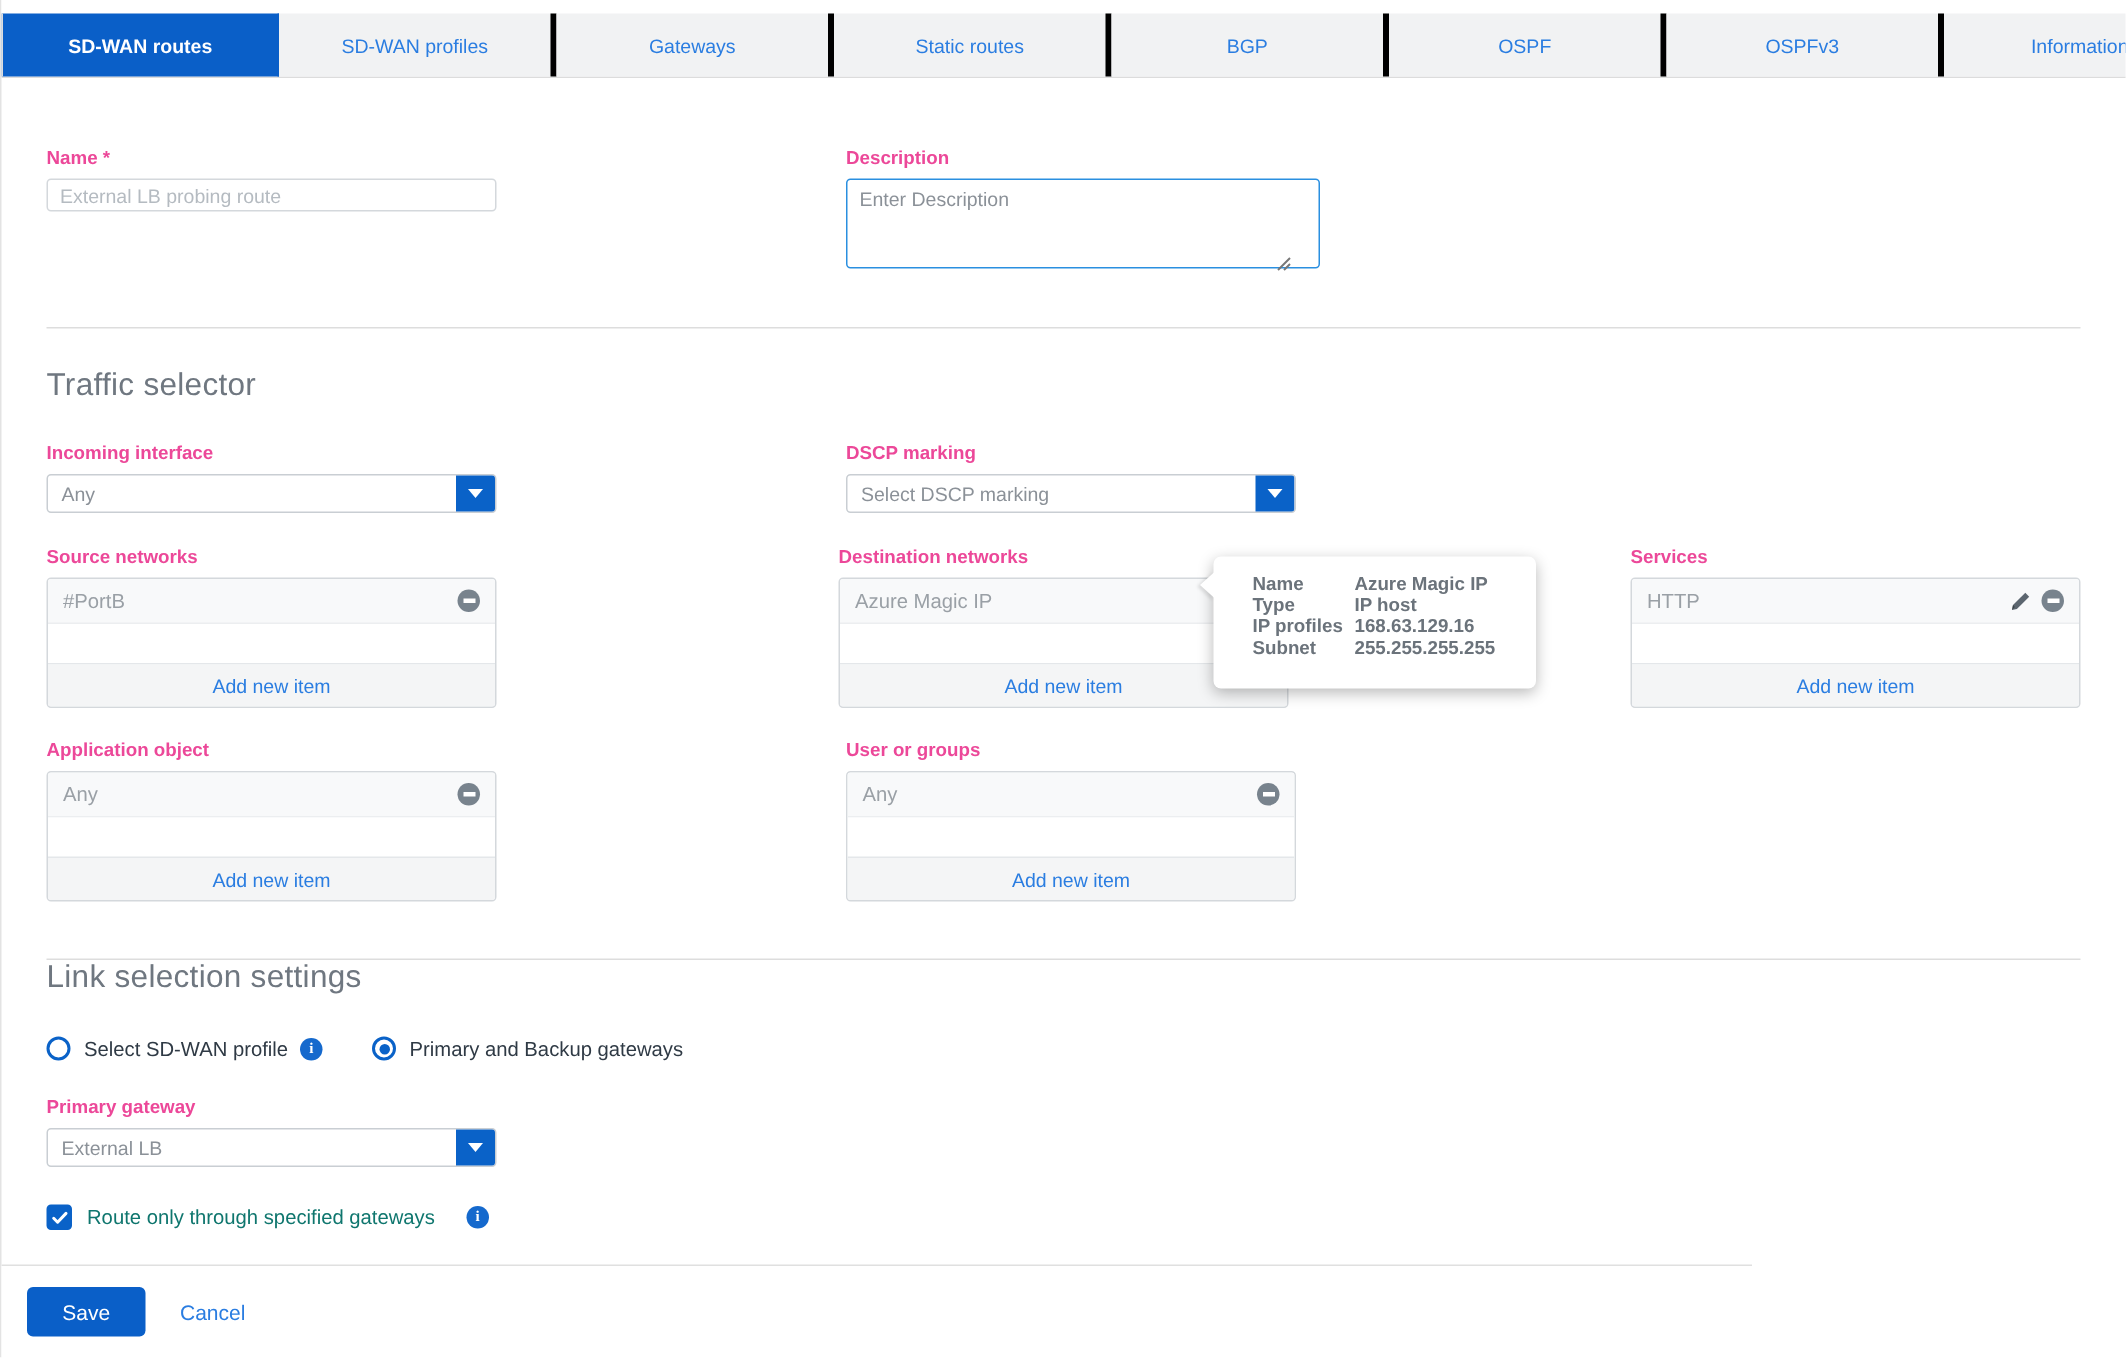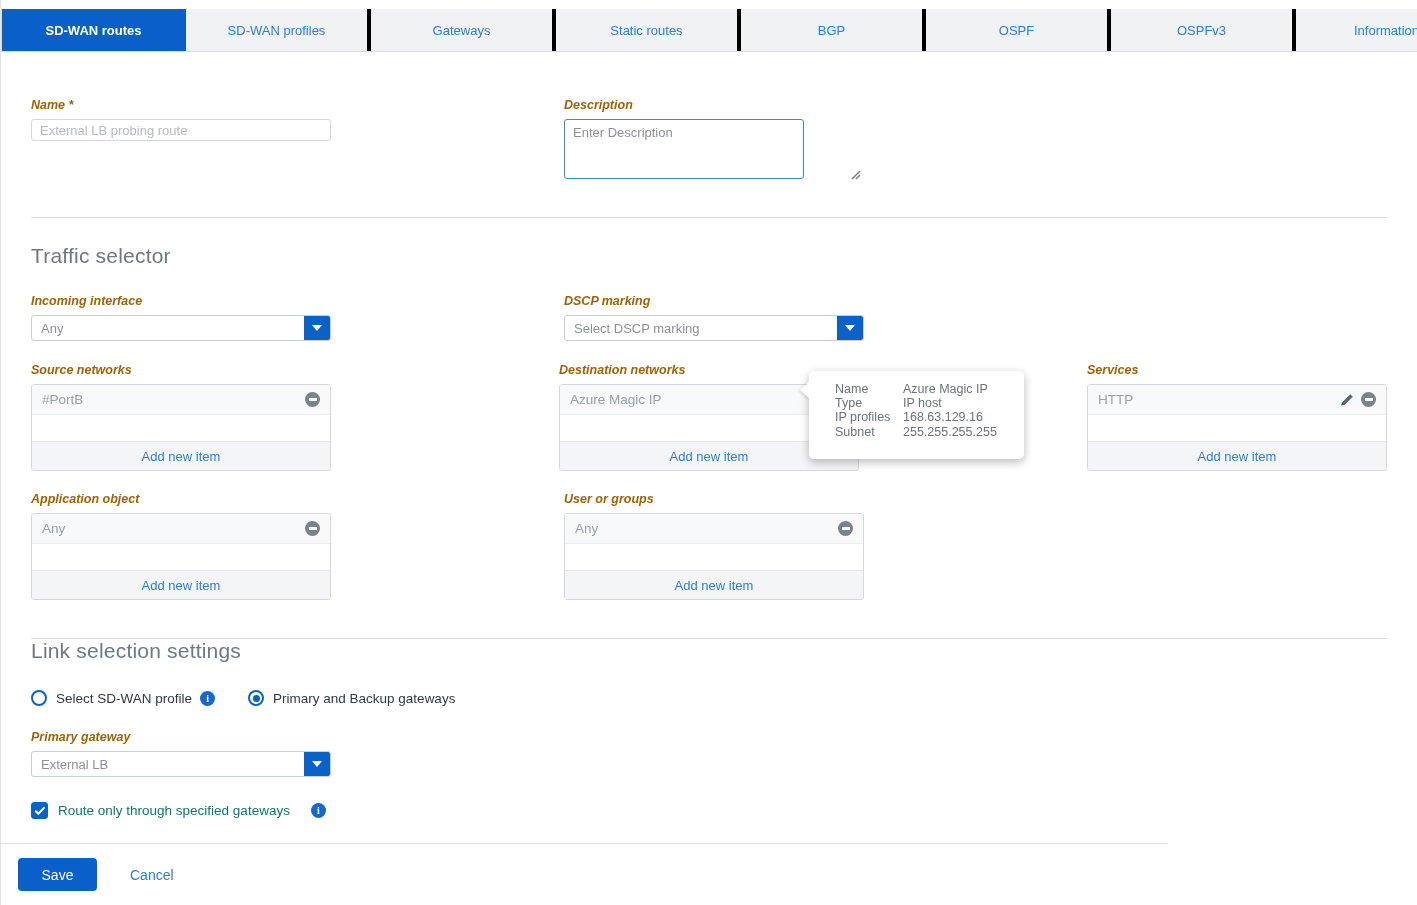--- a/index.html
+++ b/index.html
@@ -48,23 +48,22 @@
     font-weight: bold;
     border-right: 1px solid #0a5fc8;
   }
 
   
   .body { position: relative; padding: 0 30px; }
 
   .label {
     font-size: 12.5px;
     font-weight: bold;
-    color: #a16207;
+    color: #ec4899;
     margin-bottom: 7px;
-    font-style: italic;
   }
 
   .sectiontitle {
     font-size: 21px;
     color: #6f7780;
     font-weight: normal;
     letter-spacing: .2px;
   }
 
   .hr {
@@ -80,21 +79,21 @@
     background: #fff;
     font-size: 13px;
     color: #b5bbc1;
     padding: 2px 8px;
     font-family: "Liberation Sans", sans-serif;
     outline: none;
   }
   .txt-input::placeholder { color: #b5bbc1; }
 
   .textarea {
-    width: 240px; height: 60px;
+    width: 316px; height: 60px;
     border: 1px solid #2a8fe0;
     border-radius: 3px;
     background: #fff;
     font-size: 13px;
     color: #8b9198;
     padding: 5px 8px;
     font-family: "Liberation Sans", sans-serif;
     resize: none;
     outline: none;
     position: relative;
@@ -214,36 +213,37 @@
     padding-left: 17px;
   }
   .btn-save {
     width: 79px; height: 33px;
     background: #0a5fc8; color: #fff;
     border: none; border-radius: 4px;
     font-size: 14px; cursor: pointer;
     font-family: "Liberation Sans", sans-serif;
   }
   .btn-cancel {
-    margin-left: 27px;
+    margin-left: 17px;
     font-size: 14px; color: #2a7de1;
     cursor: pointer; background: none; border: none;
     font-family: "Liberation Sans", sans-serif;
   }
 
   
   .tooltip {
     position: absolute;
     left: 808px; top: 371px;
     width: 215px; height: 88px;
     background: #ffffff;
     border-radius: 5px;
     box-shadow: 0 3px 10px rgba(0,0,0,.28);
     padding: 11px 0 0 26px;
     z-index: 40;
+    font-weight: bold;
   }
   .tooltip .arrow {
     position: absolute;
     left: -9px; top: 10px;
     width: 0; height: 0;
     border-top: 9px solid transparent;
     border-bottom: 9px solid transparent;
     border-right: 10px solid #ffffff;
     filter: drop-shadow(-2px 1px 1px rgba(0,0,0,.10));
   }

